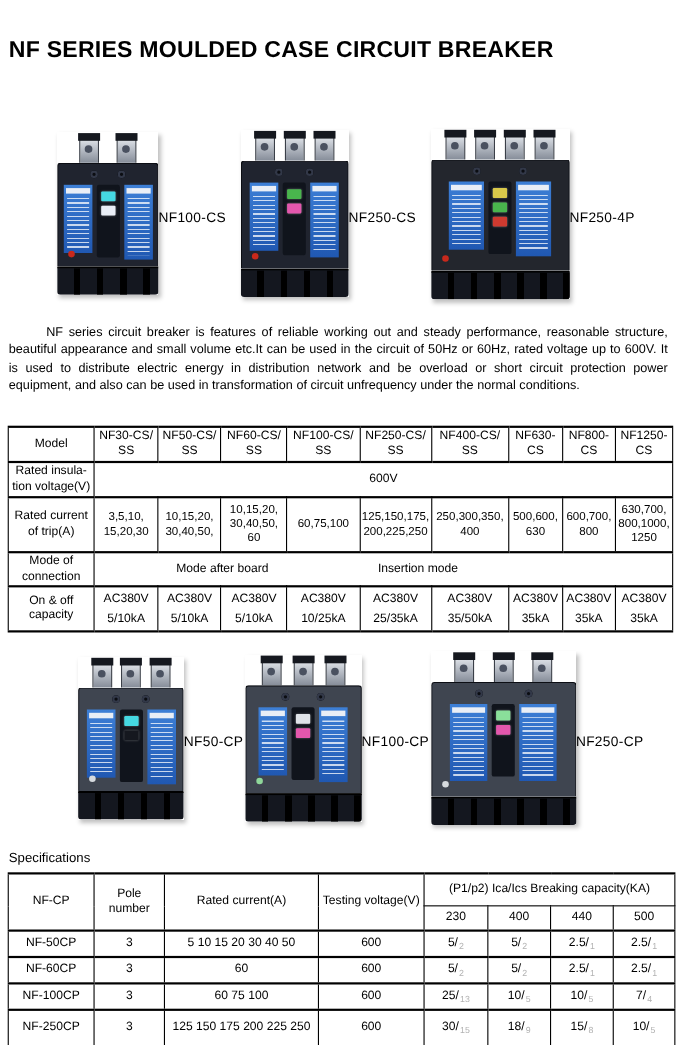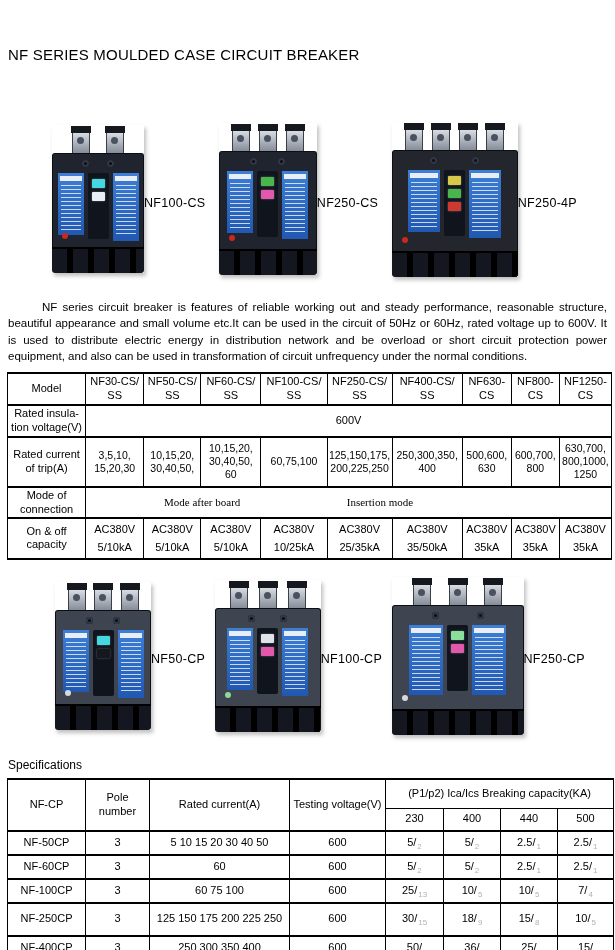--- a/index.html
+++ b/index.html
@@ -1,25 +1,25 @@
 <!DOCTYPE html>
 <html><head>
 <meta charset="utf-8">
 <style>
   html,body { margin:0; padding:0; background:#fff; }
   body { font-family:"Liberation Sans", sans-serif; color:#000; }
   #page { position:relative; width:615px; height:950px; overflow:hidden; background:#fff; }
 
   
-  #title { margin:0; padding:46px 0 0 8px; font-size:15px; font-weight:normal; letter-spacing:.2px; }
+  #title { margin:0; padding:34px 0 0 8px; font-size:21px; font-weight:bold; letter-spacing:.2px; }
 
   
   .products { display:flex; justify-content:space-between; box-sizing:border-box; }
   #products-top    { margin-top:48px; padding:0 38px 0 52px; height:176px; }
-  #products-bottom { margin-top:8px;  padding:0 30px 0 55px; height:176px; }
+  #products-bottom { margin-top:8px;  padding:0 30px 0 71px; height:176px; }
   .fig { margin:0; display:flex; flex-direction:row; justify-content:flex-end; align-items:center; }
   .caption { font-size:12.5px; margin-top:7px; letter-spacing:.3px; }
 
   .bk { display:flex; flex-direction:column; box-shadow:2px 3px 4px rgba(0,0,0,.25); }
   
   #products-top .fig:nth-child(1) .bk { width:92px;  height:148px; }
   #products-top .fig:nth-child(2) .bk { width:98px;  height:152px; }
   #products-top .fig:nth-child(3) .bk { width:126px; height:155px; }
   #products-bottom .fig:nth-child(1) .bk { width:96px;  height:148px; }
   #products-bottom .fig:nth-child(2) .bk { width:106px; height:152px; }
@@ -55,29 +55,29 @@
              border-top:2px solid #000; }
 
   
   #intro { margin:12px 8px 0 8px; font-size:11.5px; line-height:1.42; text-align:justify; text-indent:34px; }
 
   
   table { border-collapse:collapse; table-layout:fixed; font-size:11px; }
   th, td { border:1px solid #000; border-top-width:2px; border-bottom-width:2px;
            padding:1px 1px; text-align:center; vertical-align:middle; font-weight:normal; line-height:1.25;
            overflow:hidden; }
-  #table1 { width:605px; margin:8px 0 0 7px; }
+  #table1 { width:605px; margin:28px 0 0 7px; }
   #table1 tr.r-head  { height:25px; }
   #table1 tr.r-ins   { height:32px; }
   #table1 tr.r-cur   { height:50px; font-size:10.5px; }
   #table1 tr.r-cur th{ font-size:11px; }
   #table1 tr.r-mode  { height:26px; }
   #table1 tr.r-onoff { height:36px; }
   #table1 tr.r-onoff td { white-space:pre-line; line-height:1.65; }
-  .mode-wrap { display:flex; align-items:center;font-family:Liberation Serif, serif; }
+  .mode-wrap { display:flex; align-items:center; }
   .mode-wrap span:first-child { flex:0 0 44%; text-align:center; }
   .mode-wrap span:last-child  { flex:0 0 24%; text-align:center; }
 
   #specs-heading { margin:14px 0 0 8px; font-size:12px; }
 
   #table2 { width:606px; margin:6px 0 0 7px; }
   #table2 tr.t2-h1 { height:30px; }
   #table2 tr.t2-h2 { height:22px; }
   #table2 tr.t2-h2 th { border-top-width:1px;margin-top:26px; }
   #table2 th.breaking-head { border-bottom-width:1px; }

